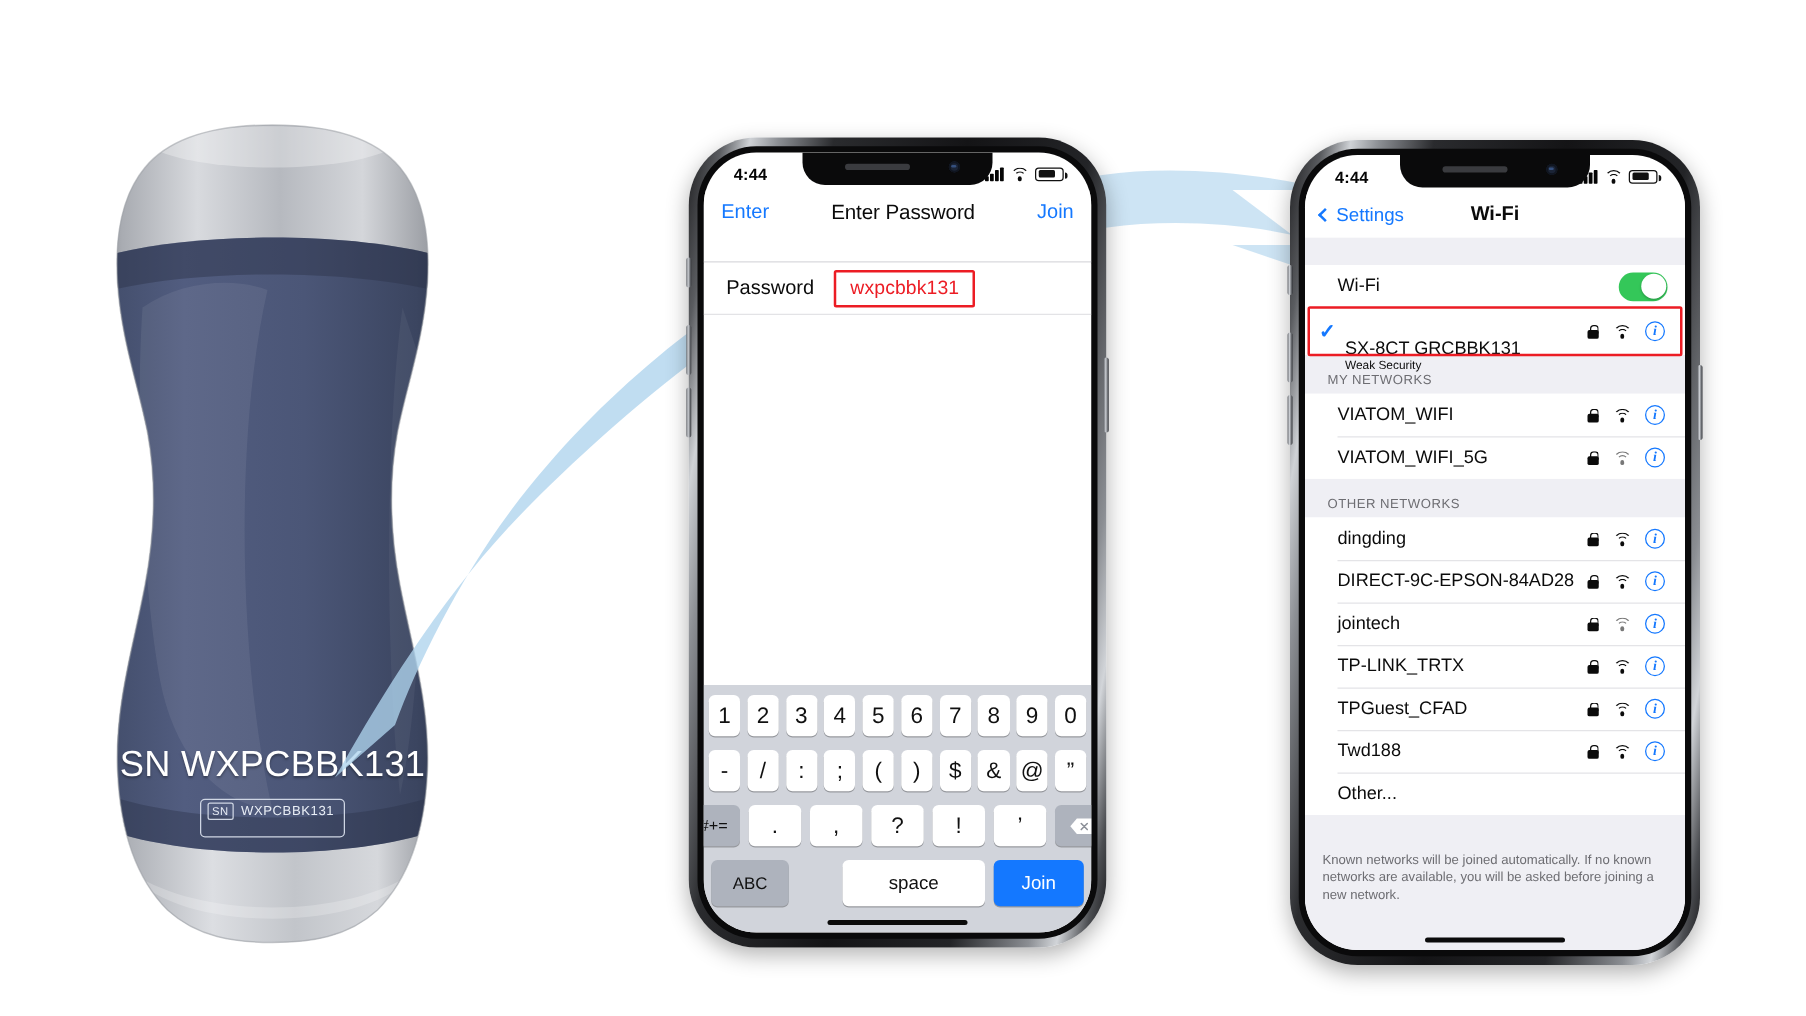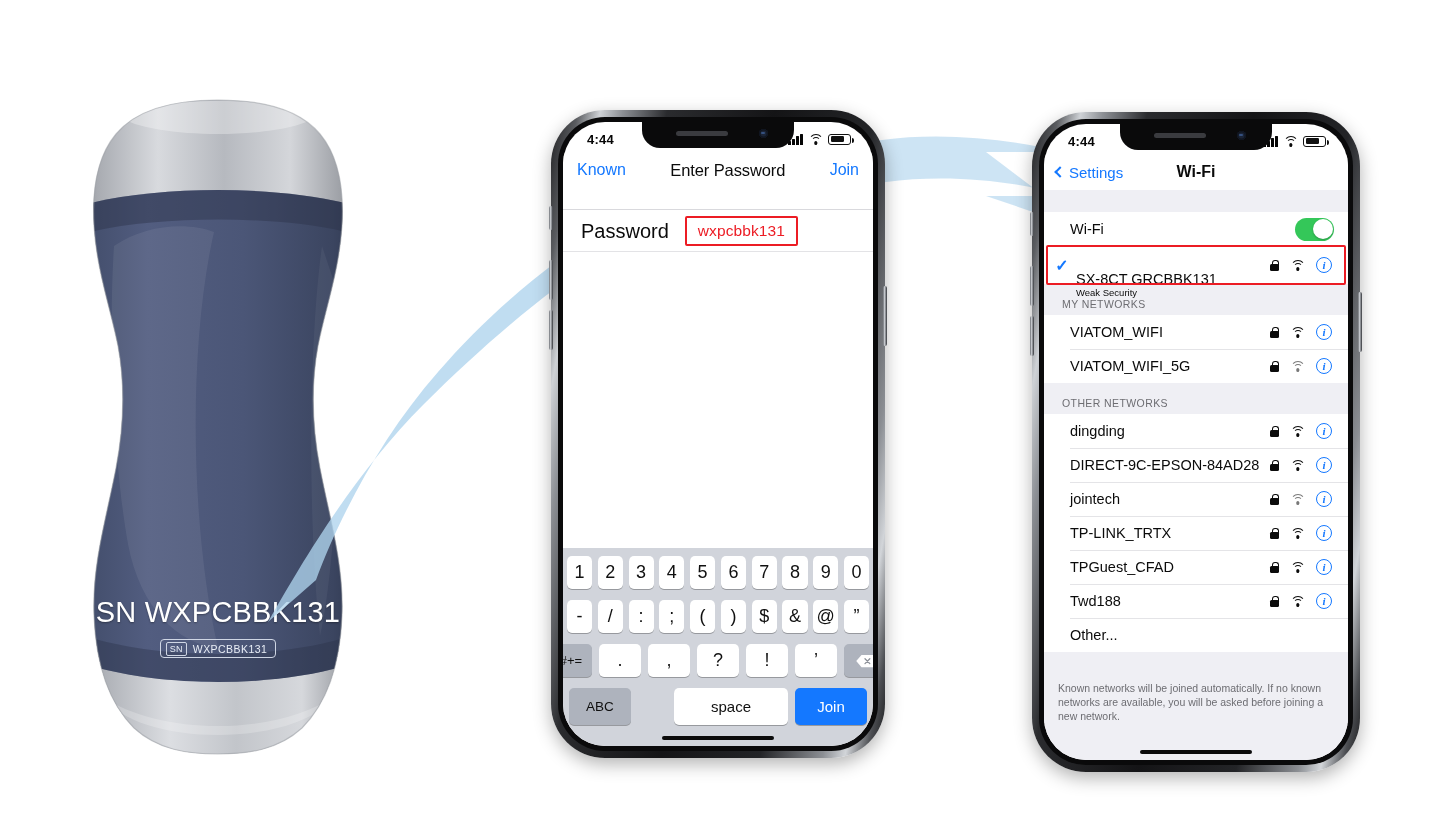--- a/index.html
+++ b/index.html
@@ -21,21 +21,21 @@
     font-family: "Liberation Sans", sans-serif;
     text-shadow: 0 1px 2px rgba(0,0,0,.35);
   }
   .probe-label {
     position:absolute; left:0; width:300px; top:543px;
     display:flex; justify-content:center;
   }
   .probe-label-inner{
     display:flex; align-items:center; gap:6px;
     border:1.4px solid #cfd6e4; border-radius:4px;
-    padding:2px 8px 1px 5px;
+    padding:2px 8px 13px 5px;
   }
   .probe-label-sn{
     border:1.2px solid #cfd6e4; border-radius:2px;
     font-size:9px; color:#e7ecf5; padding:0px 3px; line-height:12px;
     letter-spacing:.3px;
   }
   .probe-label-txt{ font-size:10.5px; color:#e9eef6; letter-spacing:.45px; }
 
   
   .arrow-layer { position:absolute; inset:0; pointer-events:none; }
@@ -108,21 +108,21 @@
   }
   .nav-btn{ color:#1478ff; font-size:16px; }
   .nav-title{ font-size:16.5px; font-weight:400; color:#0b0b0b; letter-spacing:-.1px;}
   .pwd-spacer{ position:absolute; top:66px; left:0; right:0; height:22px;
                background:#fff; border-bottom:1px solid #d9d9dd; z-index:3;}
   .pwd-row{
     position:absolute; top:89px; left:0; right:0; height:41px; z-index:3;
     display:flex; align-items:center; padding-left:18px; gap:10px;
     background:#fff; border-bottom:1px solid #e3e3e6;
   }
-  .pwd-label{ font-size:20px; color:#0b0b0b; }
+  .pwd-label{ font-size:16px; color:#0b0b0b; }
   .pwd-value-box{
     border:2px solid #ec1c24; border-radius:2px; padding:4px 11px;
     background:#fff; margin-left:6px;
   }
   .pwd-value{ color:#ec1c24; font-size:15.5px; letter-spacing:.1px;}
 
   
   .keyboard{
     position:absolute; left:0; right:0; bottom:0; height:198px; z-index:4;
     background:#d1d4db; padding:8px 4px 0 4px;
@@ -371,21 +371,21 @@
               <span class="a2"></span>
               <span class="dot"></span>
           </span>
           <span class="batt">
               <i></i>
             </span>
         </span>
       </div>
 
       <div class="navbar">
-        <span class="nav-btn">Known</span>
+        <span class="nav-btn">Enter</span>
         <span class="nav-title">Enter Password</span>
         <span class="nav-btn">Join</span>
       </div>
 
       <div class="pwd-spacer"></div>
 
       <div class="pwd-row">
         <span class="pwd-label">Password</span>
         <span class="pwd-value-box">
           <span class="pwd-value">wxpcbbk131</span>

